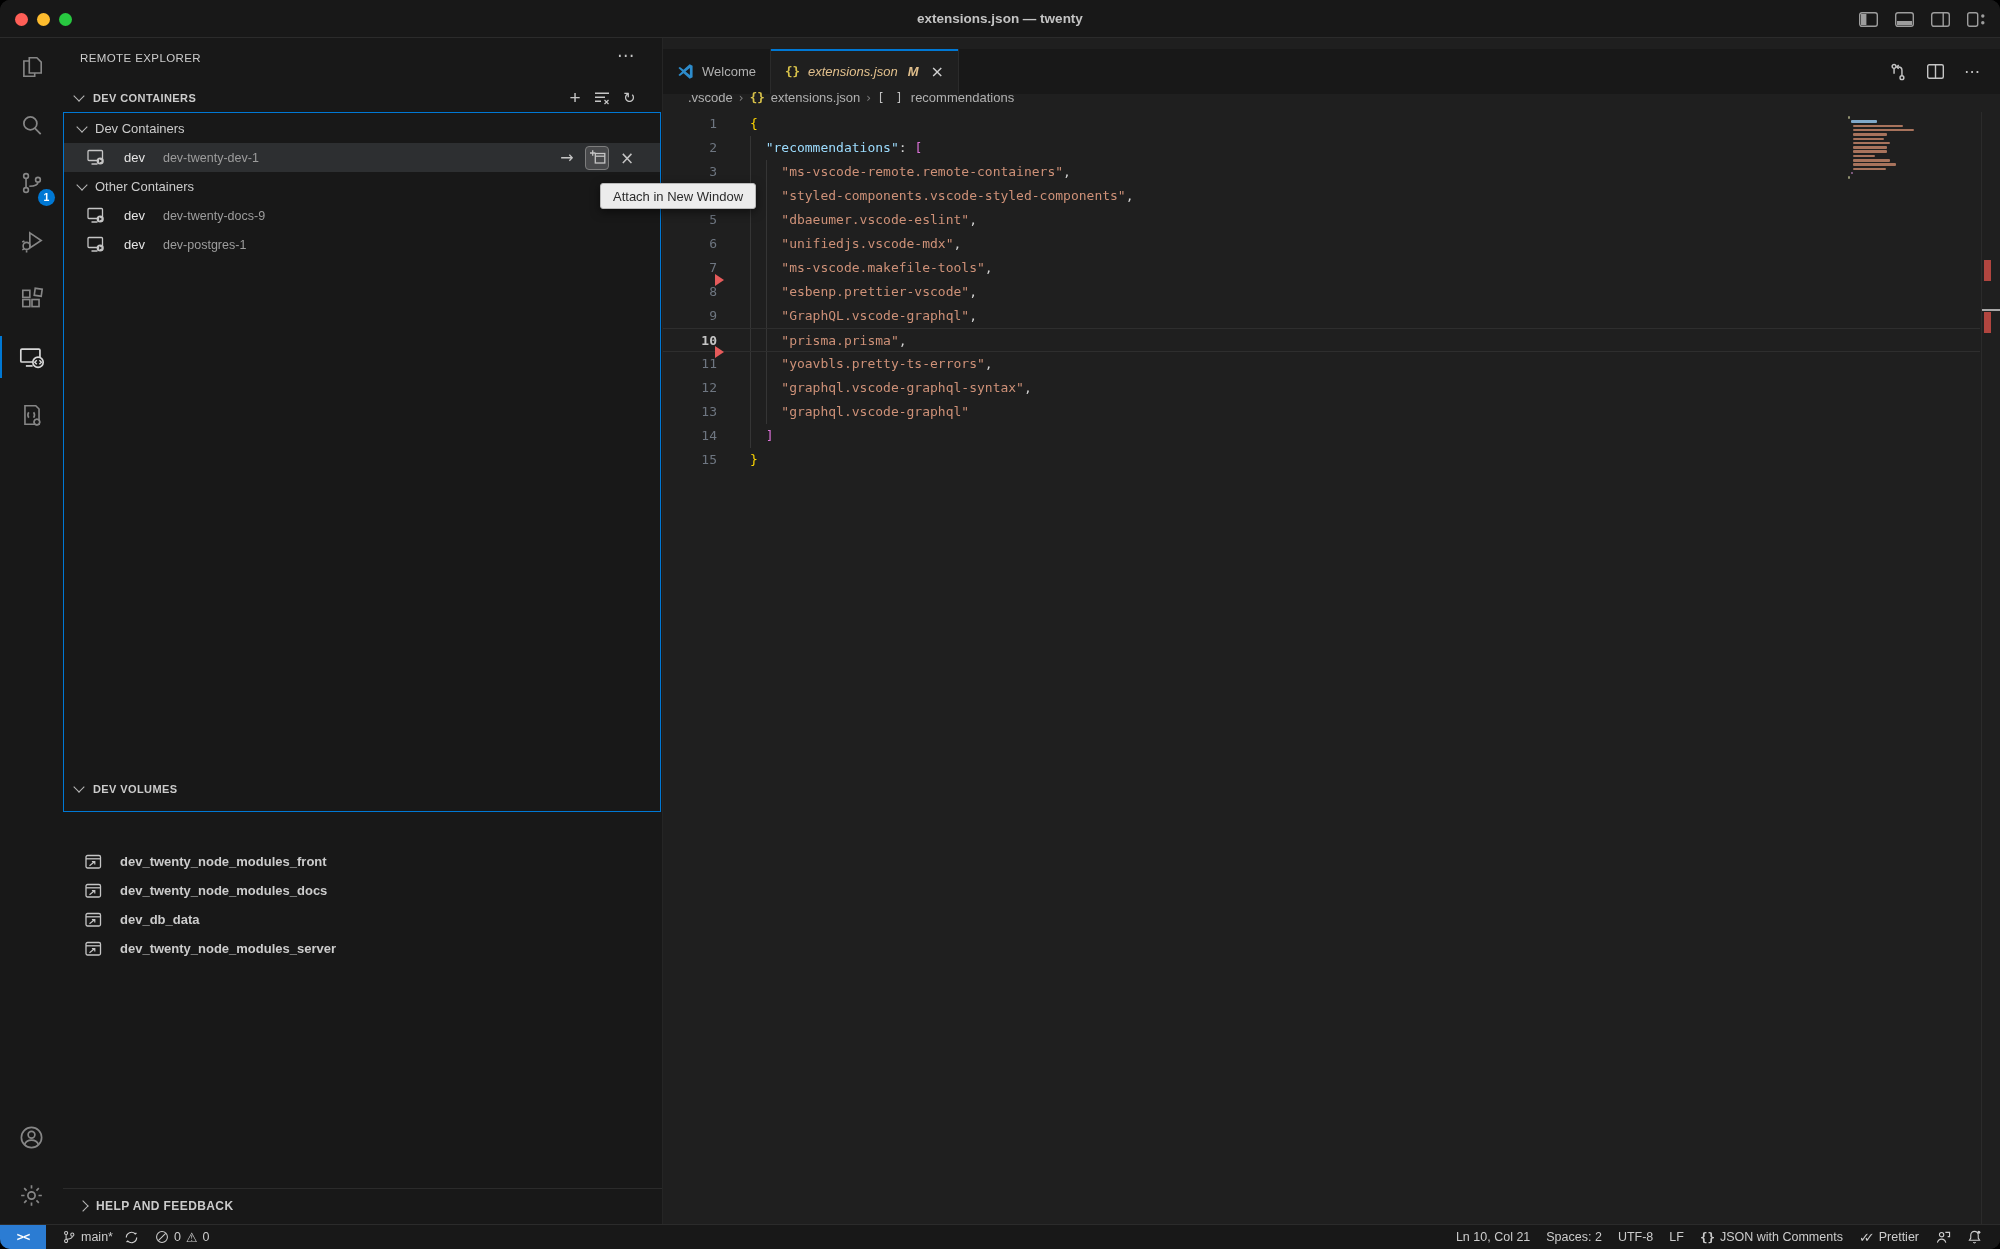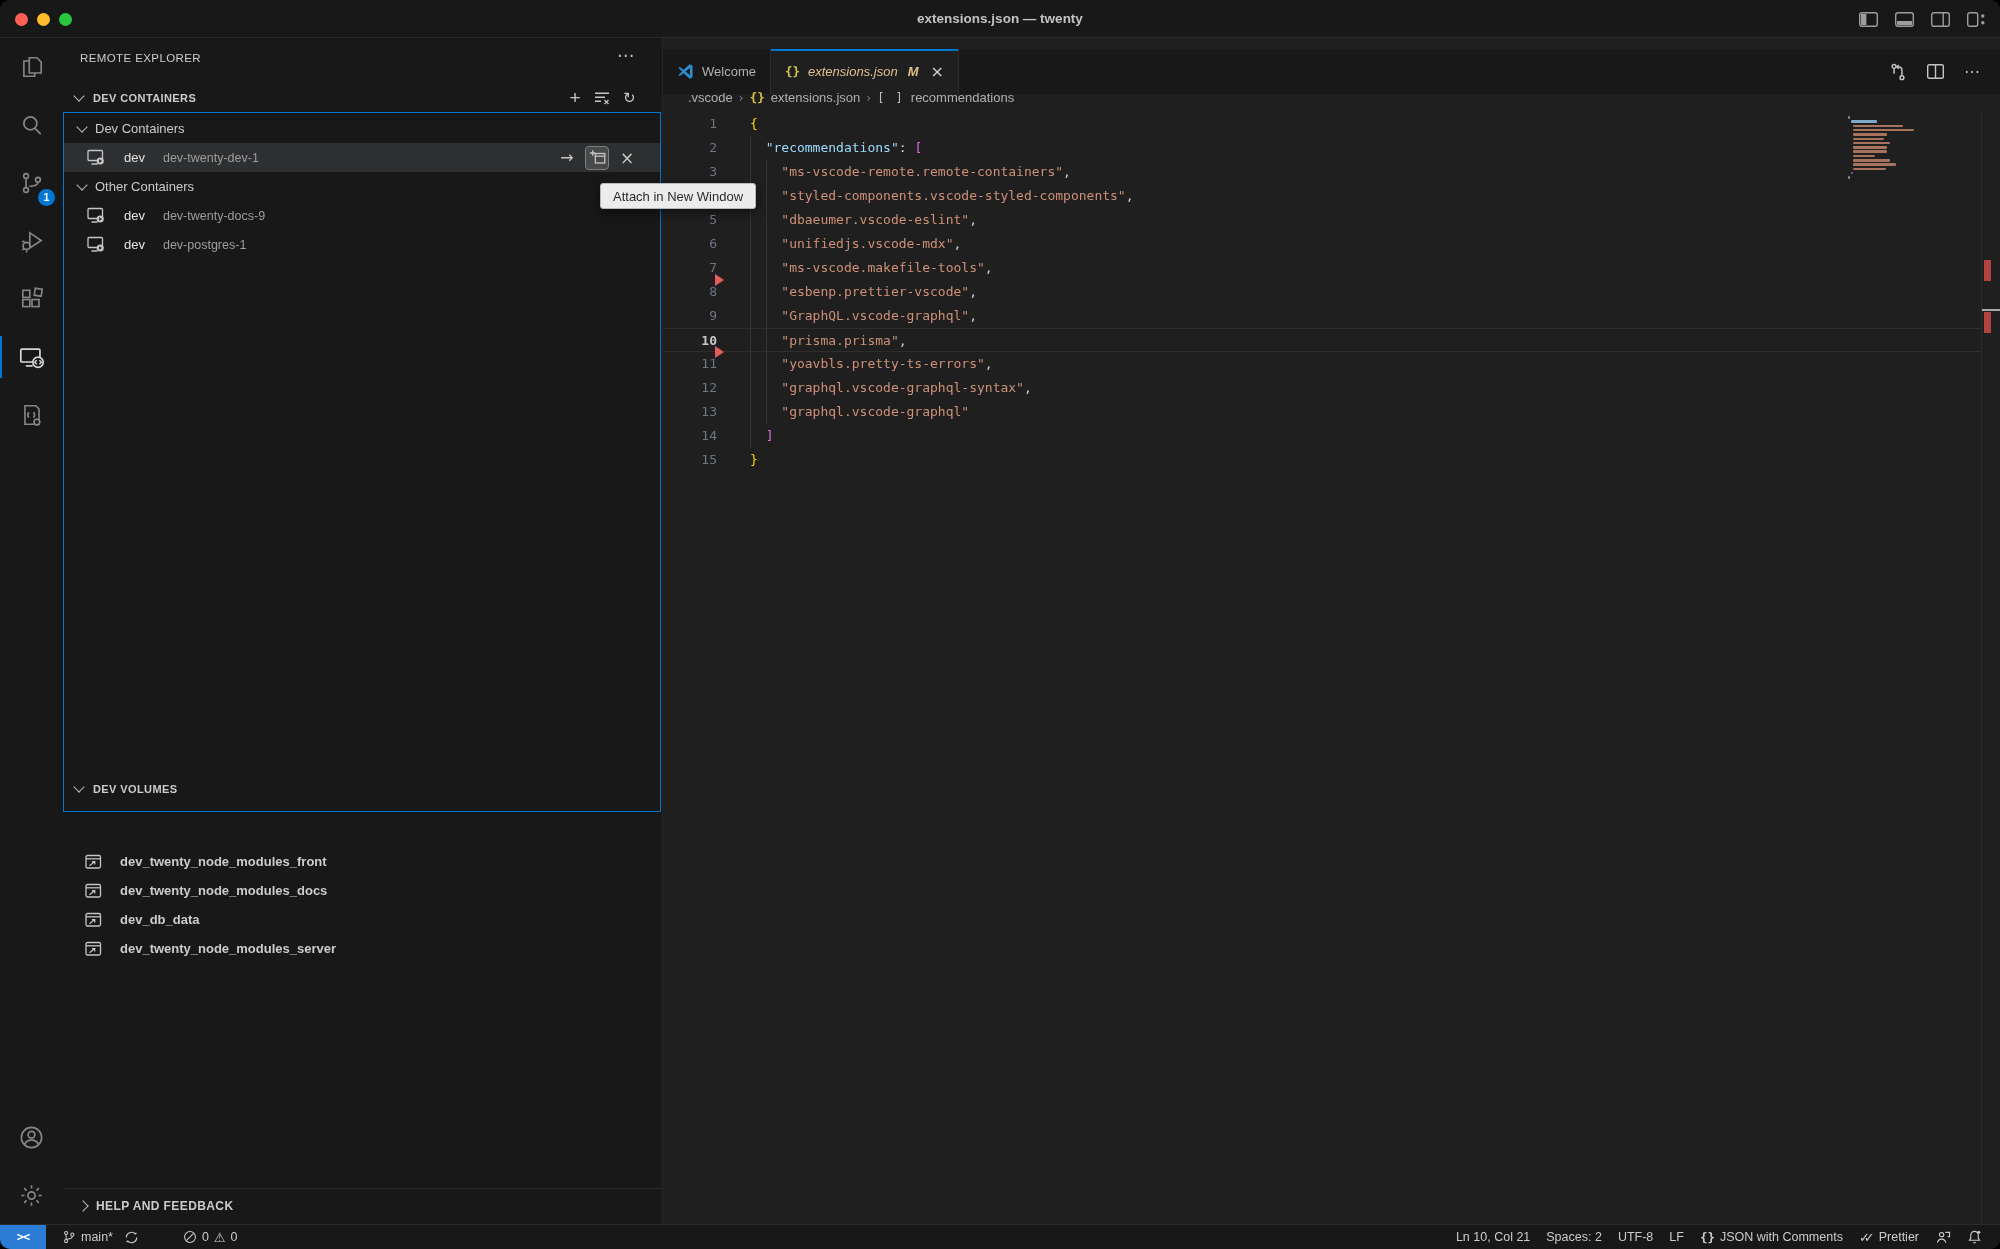--- a/index.html
+++ b/index.html
@@ -93,21 +93,21 @@
   .overview-ruler{position:absolute;left:1318px;top:74px;width:19px;height:1112px;border-left:1px solid #2b2b2b;}
   .ov-mark{position:absolute;left:2px;width:7px;height:21px;background:#b0453f;}
   .ov-cursor{position:absolute;left:0;width:19px;height:2px;background:#a8a8a8;}
 
   
   .statusbar{position:absolute;left:0;top:1224px;width:2000px;height:25px;background:#181818;border-top:1px solid #2b2b2b;
     box-sizing:border-box;display:flex;align-items:center;font-size:12.5px;color:#cccccc;}
   .sb-remote{width:46px;height:24px;background:#2b7cd3;color:#fff;display:flex;align-items:center;justify-content:center;
     font-family:"DejaVu Sans Mono",monospace;font-weight:bold;font-size:12px;letter-spacing:-1px;flex:none;}
   .sb-item{display:flex;align-items:center;gap:5px;padding:0 8px;height:25px;}
-  .sb-left{display:flex;align-items:center;margin-left:8px;gap:28px;}
+  .sb-left{display:flex;align-items:center;margin-left:8px;}
   .sb-right{margin-left:auto;display:flex;align-items:center;margin-right:10px;}
   .sb-ico{font-family:"DejaVu Sans",sans-serif;font-size:13px;}
   svg.icon{display:block;}
 </style>
 </head>
 <body>
 
 <div class="window">
 
   <div class="titlebar">

